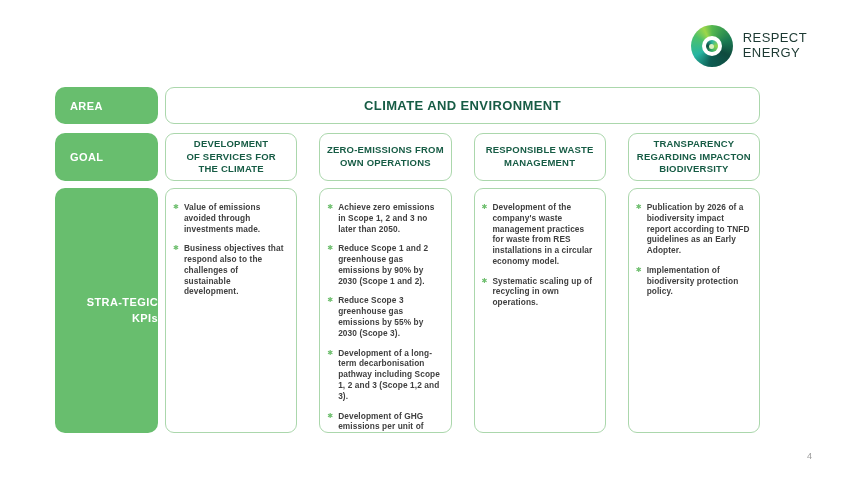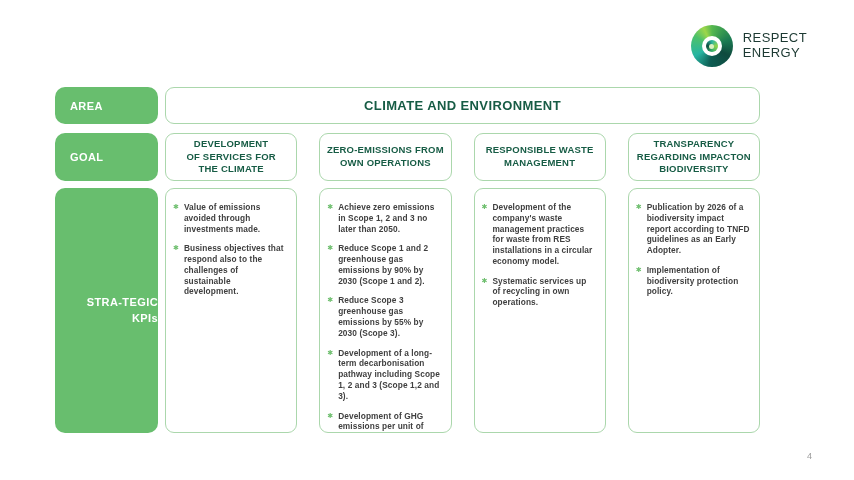--- a/index.html
+++ b/index.html
@@ -153,21 +153,21 @@
         </div>
 
         <div class="kpi-box">
           <ul class="kpi-list">
               <li>
               <span class="bullet">✱</span>
               <span class="kpi-text">Development of the company's waste management practices for waste from RES installations in a circular economy model.</span>
             </li>
               <li>
               <span class="bullet">✱</span>
-              <span class="kpi-text">Systematic services up of recycling in own operations.</span>
+              <span class="kpi-text">Systematic scaling up of recycling in own operations.</span>
             </li>
             </ul>
         </div>
 
         <div class="kpi-box">
           <ul class="kpi-list">
               <li>
               <span class="bullet">✱</span>
               <span class="kpi-text">Publication by 2026 of a biodiversity impact report according to TNFD guidelines as an Early Adopter.</span>
             </li>

